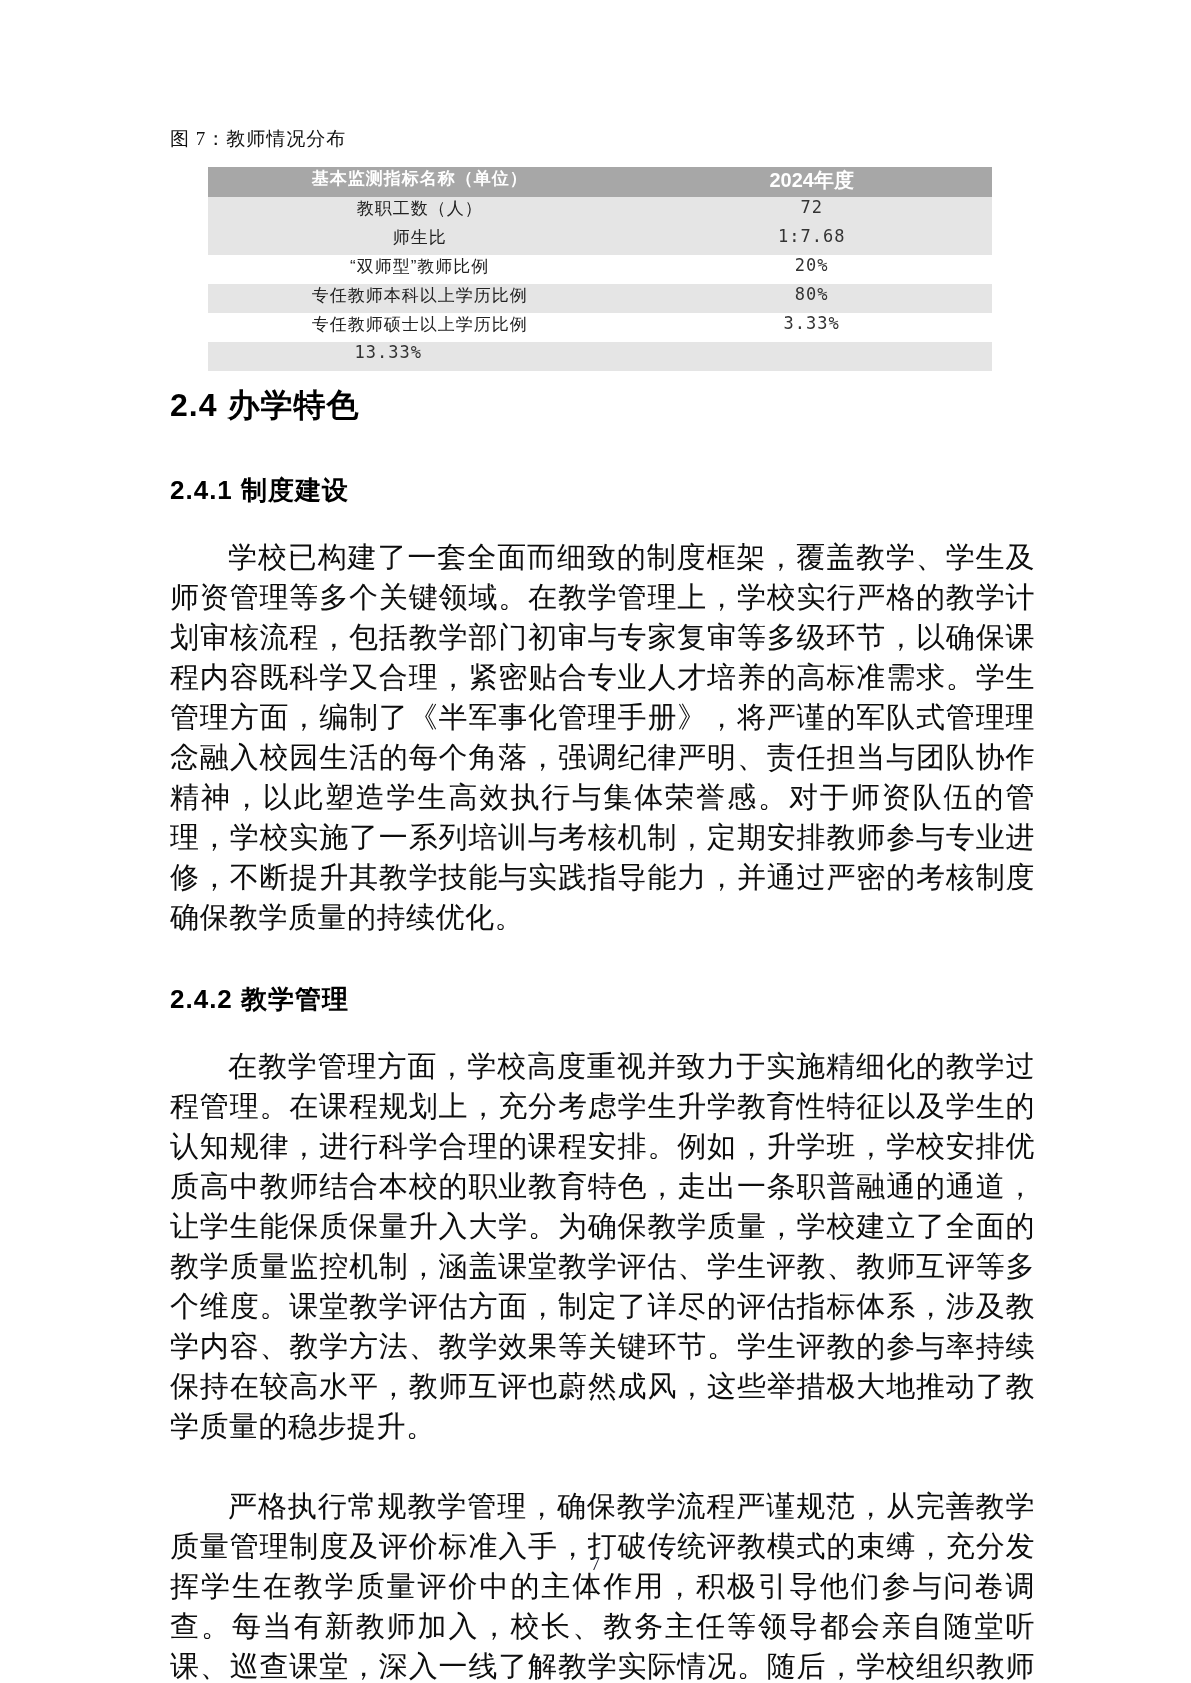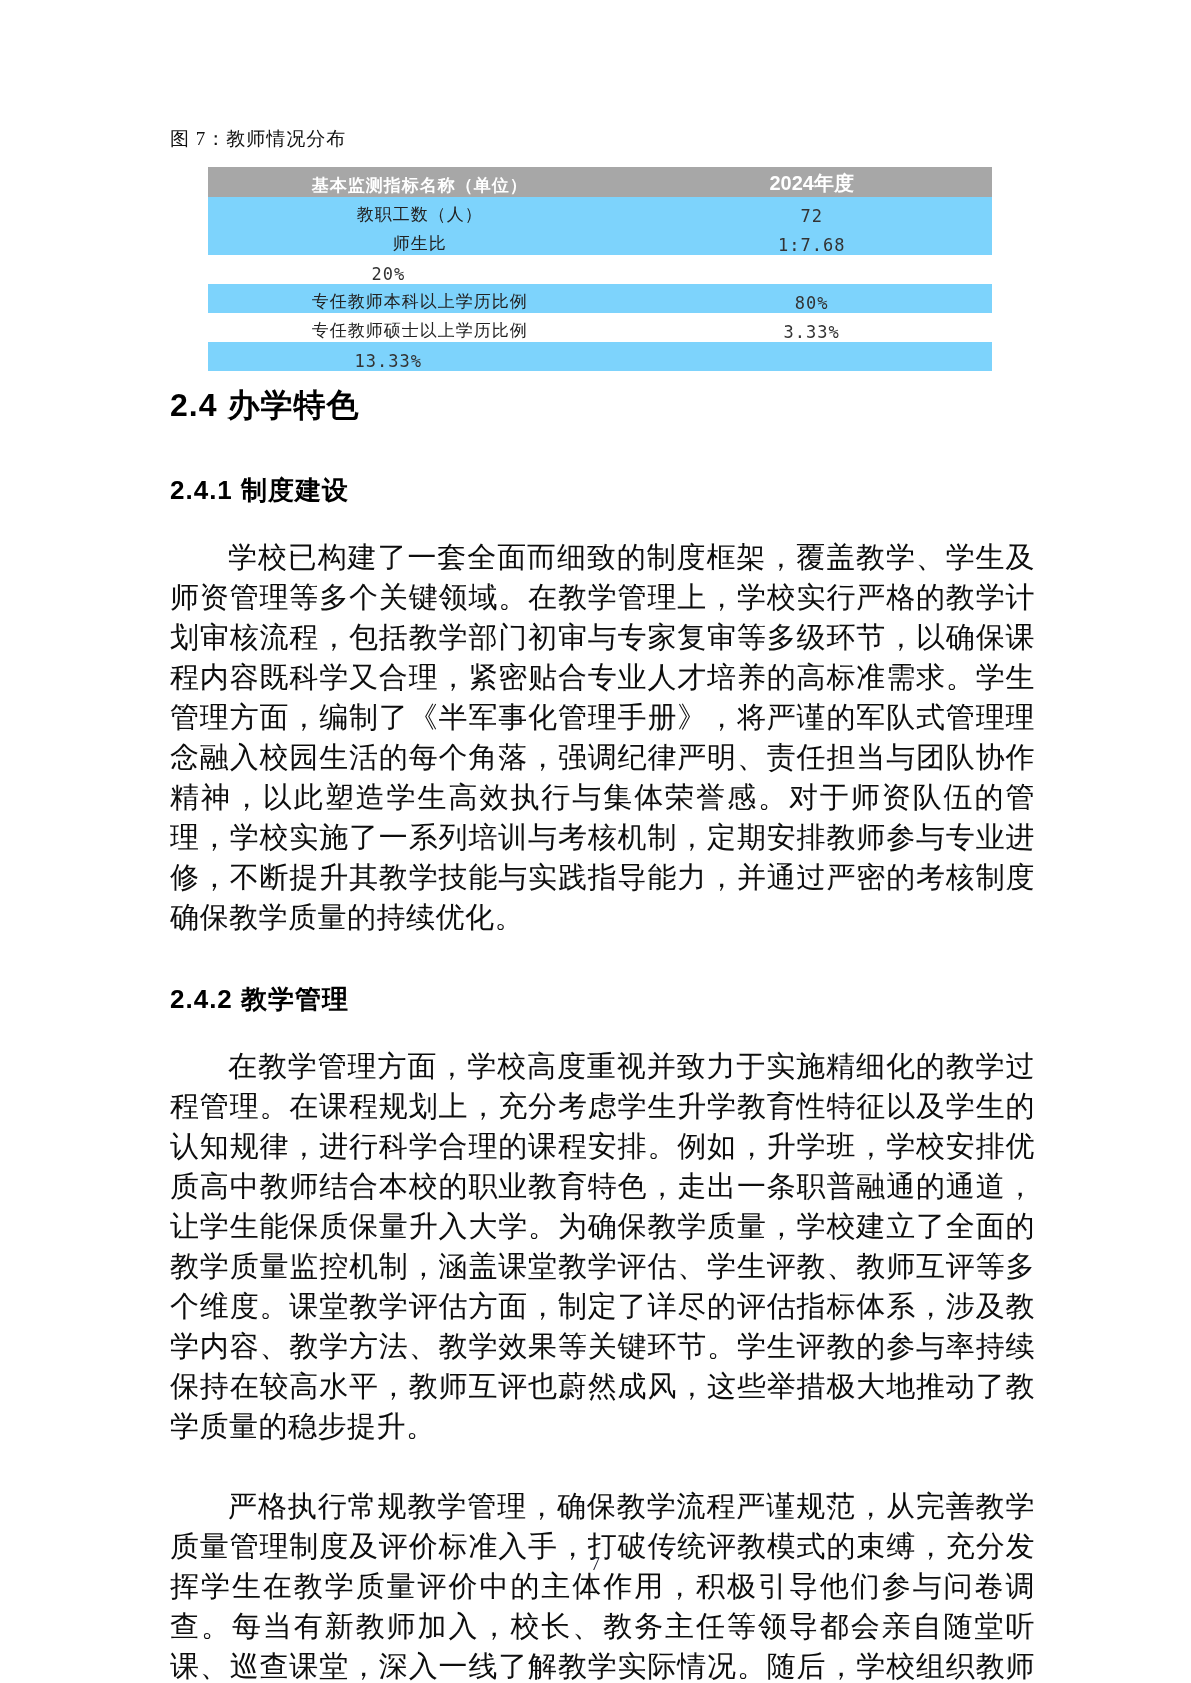--- a/index.html
+++ b/index.html
@@ -23,30 +23,30 @@
     color:#111;
   }
   
   .metrics-table{
     width:784px;
     margin:15px auto 0 38px;
     font-family:"Liberation Sans","DejaVu Sans",sans-serif;
   }
   .trow{
     display:flex;
-    align-items:flex-end;
+    align-items:flex-start;
     height:29px;
   }
   .trow.thead{
     height:30px;
     background:#a7a7a7;
     color:#ffffff;
     font-weight:bold;
   }
-  .trow.alt{ background:#7dd3fc; }
+  .trow.alt{ background:#e5e5e5; }
   .tcell{ text-align:center; }
   .tcell.c1{ width:54%; font-size:17px; letter-spacing:1px;}
   .tcell.c2{ width:46%; font-size:17px; }
   .trow.thead .tcell.c2{ font-size:20px; }
   .trow:not(.thead) .tcell.c1{ color:#222; }
   .trow:not(.thead) .tcell.c2{
     color:#333;
     font-family:"DejaVu Sans Mono","Liberation Mono",monospace;
     letter-spacing:1px;
   }
@@ -103,20 +103,21 @@
       </div>
       <div class="trow alt">
         <div class="tcell c1">教职工数（人）</div>
         <div class="tcell c2">72</div>
       </div>
       <div class="trow alt">
         <div class="tcell c1">师生比</div>
         <div class="tcell c2">1:7.68</div>
       </div>
       <div class="trow">
+        <div class="tcell c1">“双师型”教师比例</div>
         <div class="tcell c2">20%</div>
       </div>
       <div class="trow alt">
         <div class="tcell c1">专任教师本科以上学历比例</div>
         <div class="tcell c2">80%</div>
       </div>
       <div class="trow">
         <div class="tcell c1">专任教师硕士以上学历比例</div>
         <div class="tcell c2">3.33%</div>
       </div>

